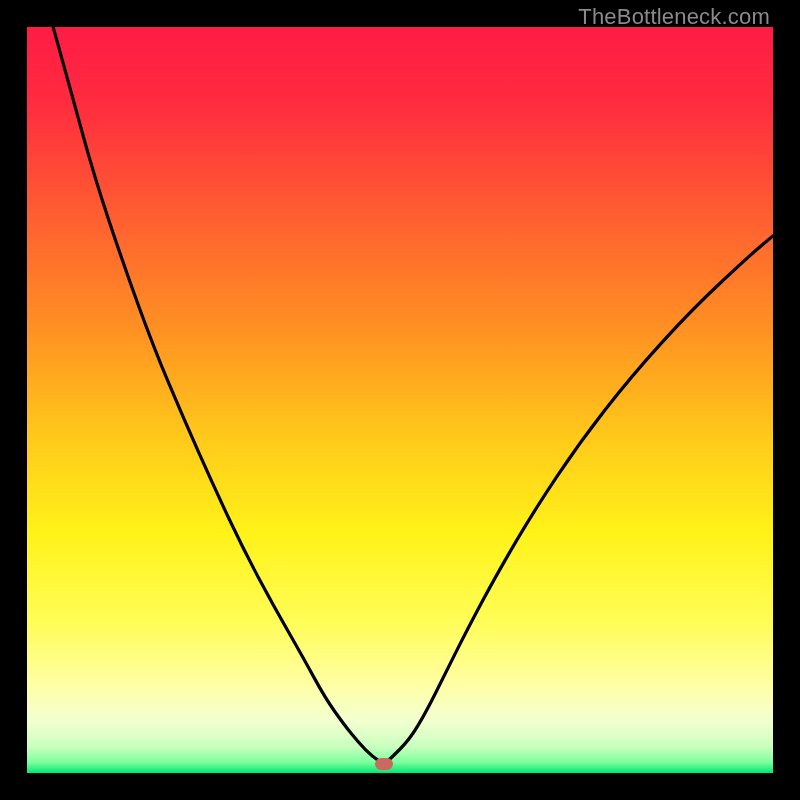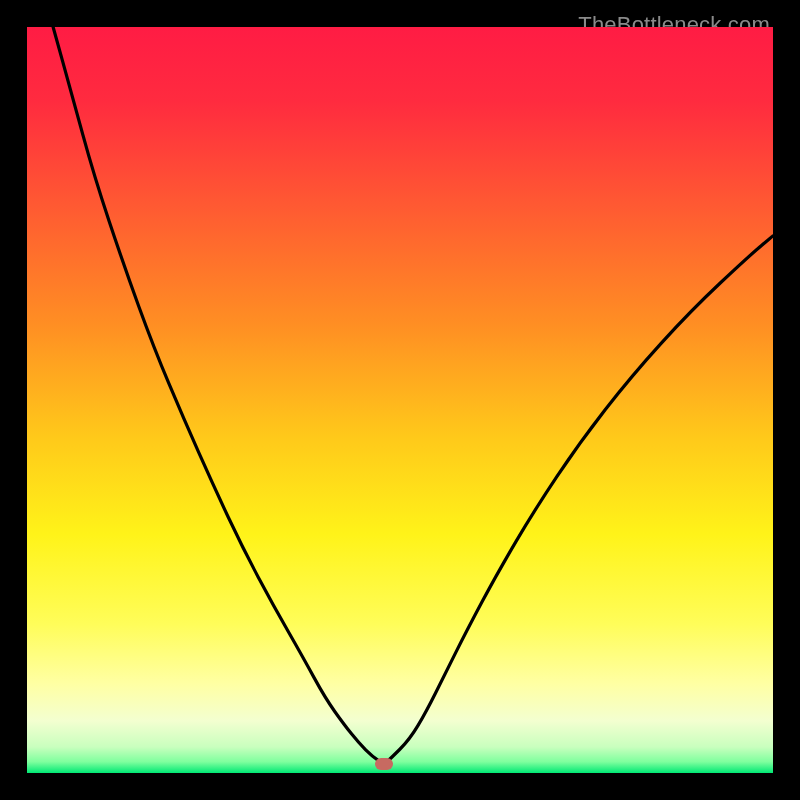--- a/index.html
+++ b/index.html
@@ -29,21 +29,21 @@
   }
   .gradient {
     position: absolute;
     left: 0;
     top: 0;
     width: 100%;
     height: 100%;
   }
   .watermark {
     position: absolute;
-    top: 12px;
+    top: 4px;
     right: 30px;
     color: #8a8a8a;
     font-size: 22px;
     font-weight: 500;
     letter-spacing: 0.2px;
   }
   svg.curve {
     position: absolute;
     left: 0;
     top: 0;

